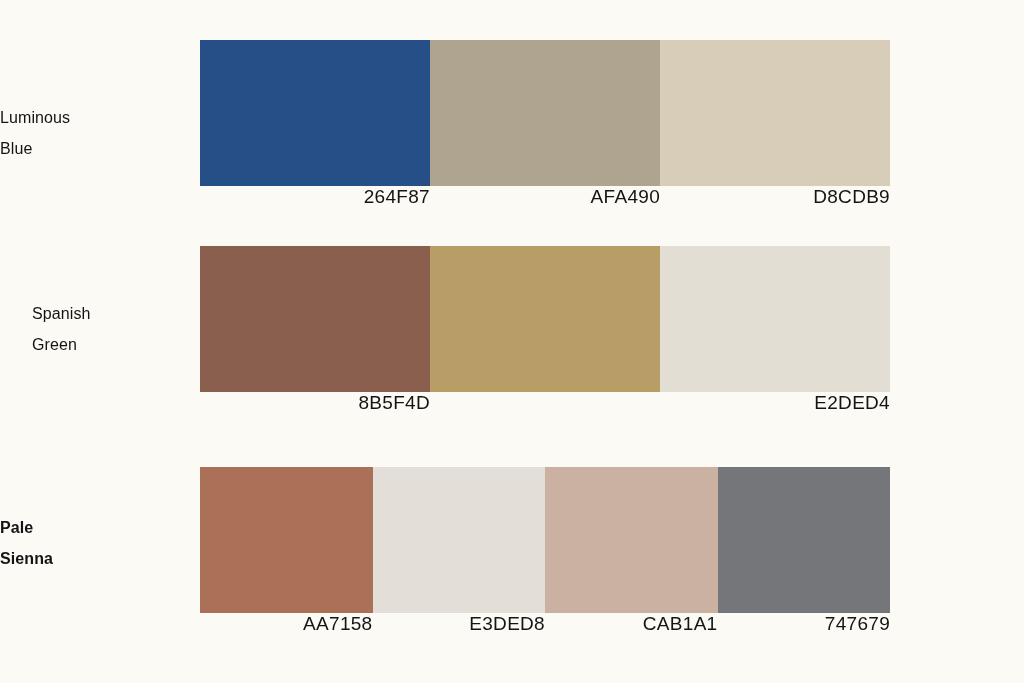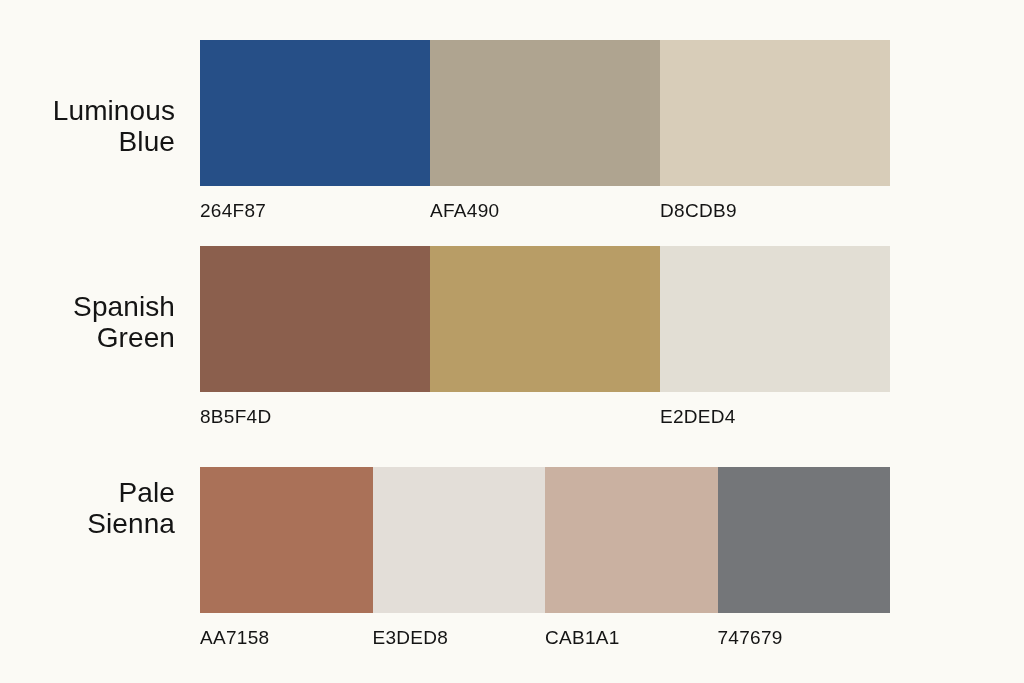--- a/index.html
+++ b/index.html
@@ -21,49 +21,48 @@
   }
   .palette-row {
     position: absolute;
     left: 0;
     width: 1024px;
   }
   .row-label {
     position: absolute;
     left: 0;
     width: 175px;
-    text-align: right;
-    font-size: 28px;
+    font-size: 16px;
     line-height: 31px;
     color: #141414;
     letter-spacing: 0.1px;
     white-space: pre-line;
+    margin-top: 7px;
   }
   .swatch-strip {
     position: absolute;
     left: 200px;
     width: 690px;
     display: flex;
     flex-direction: row;
   }
   .swatch-cell {
     flex: 1 1 0;
     position: relative;
   }
   .swatch-chip {
     width: 100%;
     height: 146px;
   }
   .swatch-hex {
     width: 100%;
-    text-align: left;
+    text-align: right;
     font-size: 19px;
     line-height: 22px;
     color: #141414;
-    margin-top: 14px;
     letter-spacing: 0.3px;
   }
 </style>
 </head>
 <body>
 
 <div id="palette-board">
 
   <div class="palette-row" style="top:40px;">
     <div class="row-label" style="top:55px;">Luminous
@@ -78,39 +77,39 @@
         <div class="swatch-hex">AFA490</div>
       </div>
       <div class="swatch-cell">
         <div class="swatch-chip" style="background:#D8CDB9;"></div>
         <div class="swatch-hex">D8CDB9</div>
       </div>
     </div>
   </div>
 
   <div class="palette-row" style="top:246px;">
-    <div class="row-label" style="top:45px;">Spanish
+    <div class="row-label" style="top:45px;padding-left:32px;">Spanish
 Green</div>
     <div class="swatch-strip" style="top:0px;">
       <div class="swatch-cell">
         <div class="swatch-chip" style="background:#8B5F4D;"></div>
         <div class="swatch-hex">8B5F4D</div>
       </div>
       <div class="swatch-cell">
         <div class="swatch-chip" style="background:#B89D66;"></div>
       </div>
       <div class="swatch-cell">
         <div class="swatch-chip" style="background:#E2DED4;"></div>
         <div class="swatch-hex">E2DED4</div>
       </div>
     </div>
   </div>
 
   <div class="palette-row" style="top:451px;">
-    <div class="row-label" style="top:26px;">Pale
+    <div class="row-label" style="top:54px;font-weight:bold;">Pale
 Sienna</div>
     <div class="swatch-strip" style="top:16px;">
       <div class="swatch-cell">
         <div class="swatch-chip" style="background:#AA7158;"></div>
         <div class="swatch-hex">AA7158</div>
       </div>
       <div class="swatch-cell">
         <div class="swatch-chip" style="background:#E3DED8;"></div>
         <div class="swatch-hex">E3DED8</div>
       </div>

